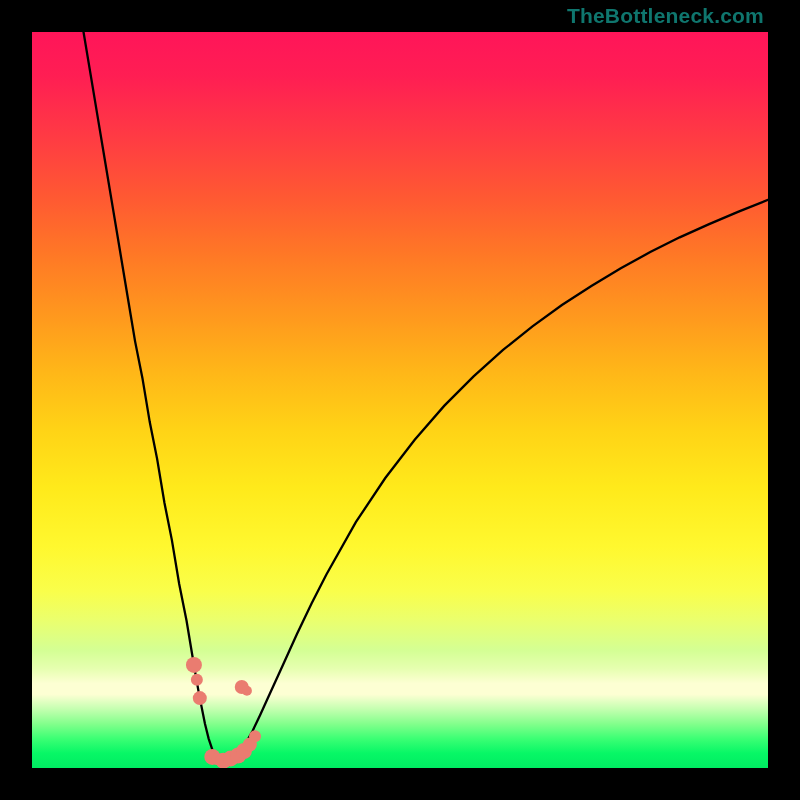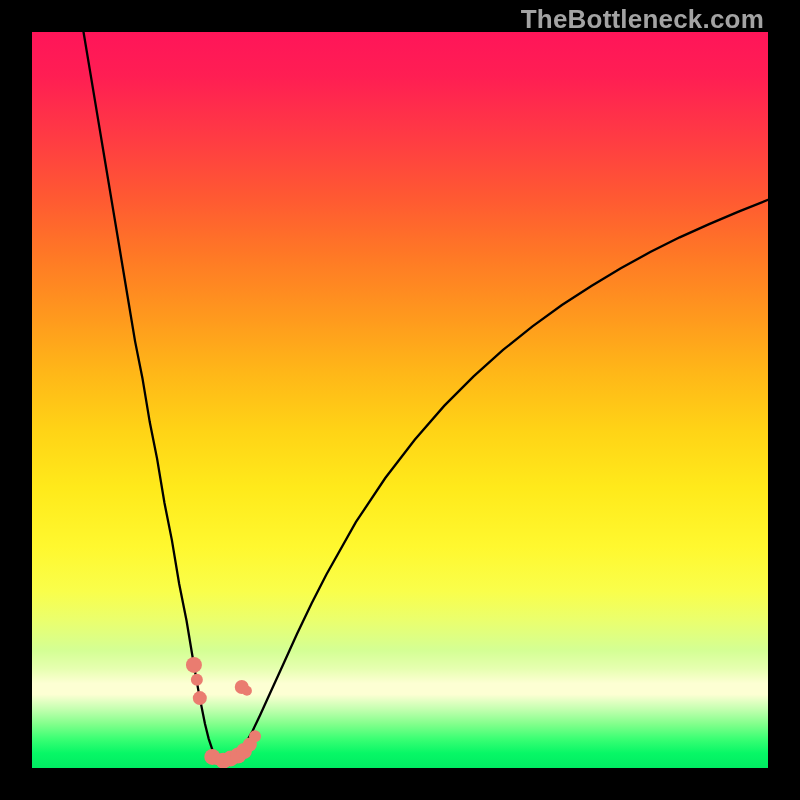--- a/index.html
+++ b/index.html
@@ -56,23 +56,23 @@
   }
   .curve-layer {
     position: absolute;
     inset: 0;
   }
   .watermark {
     position: absolute;
     top: 4px;
     right: 36px;
     font-family: Arial, Helvetica, sans-serif;
-    font-size: 26px;
+    font-size: 21px;
     font-weight: 600;
-    color: #a3a3a3;
+    color: #0f766e;
     letter-spacing: 0.2px;
     user-select: none;
   }
 </style>
 </head>
 <body>
 
 <div class="frame">
   <div class="plot-area">
     <div class="gradient-bg"></div>

